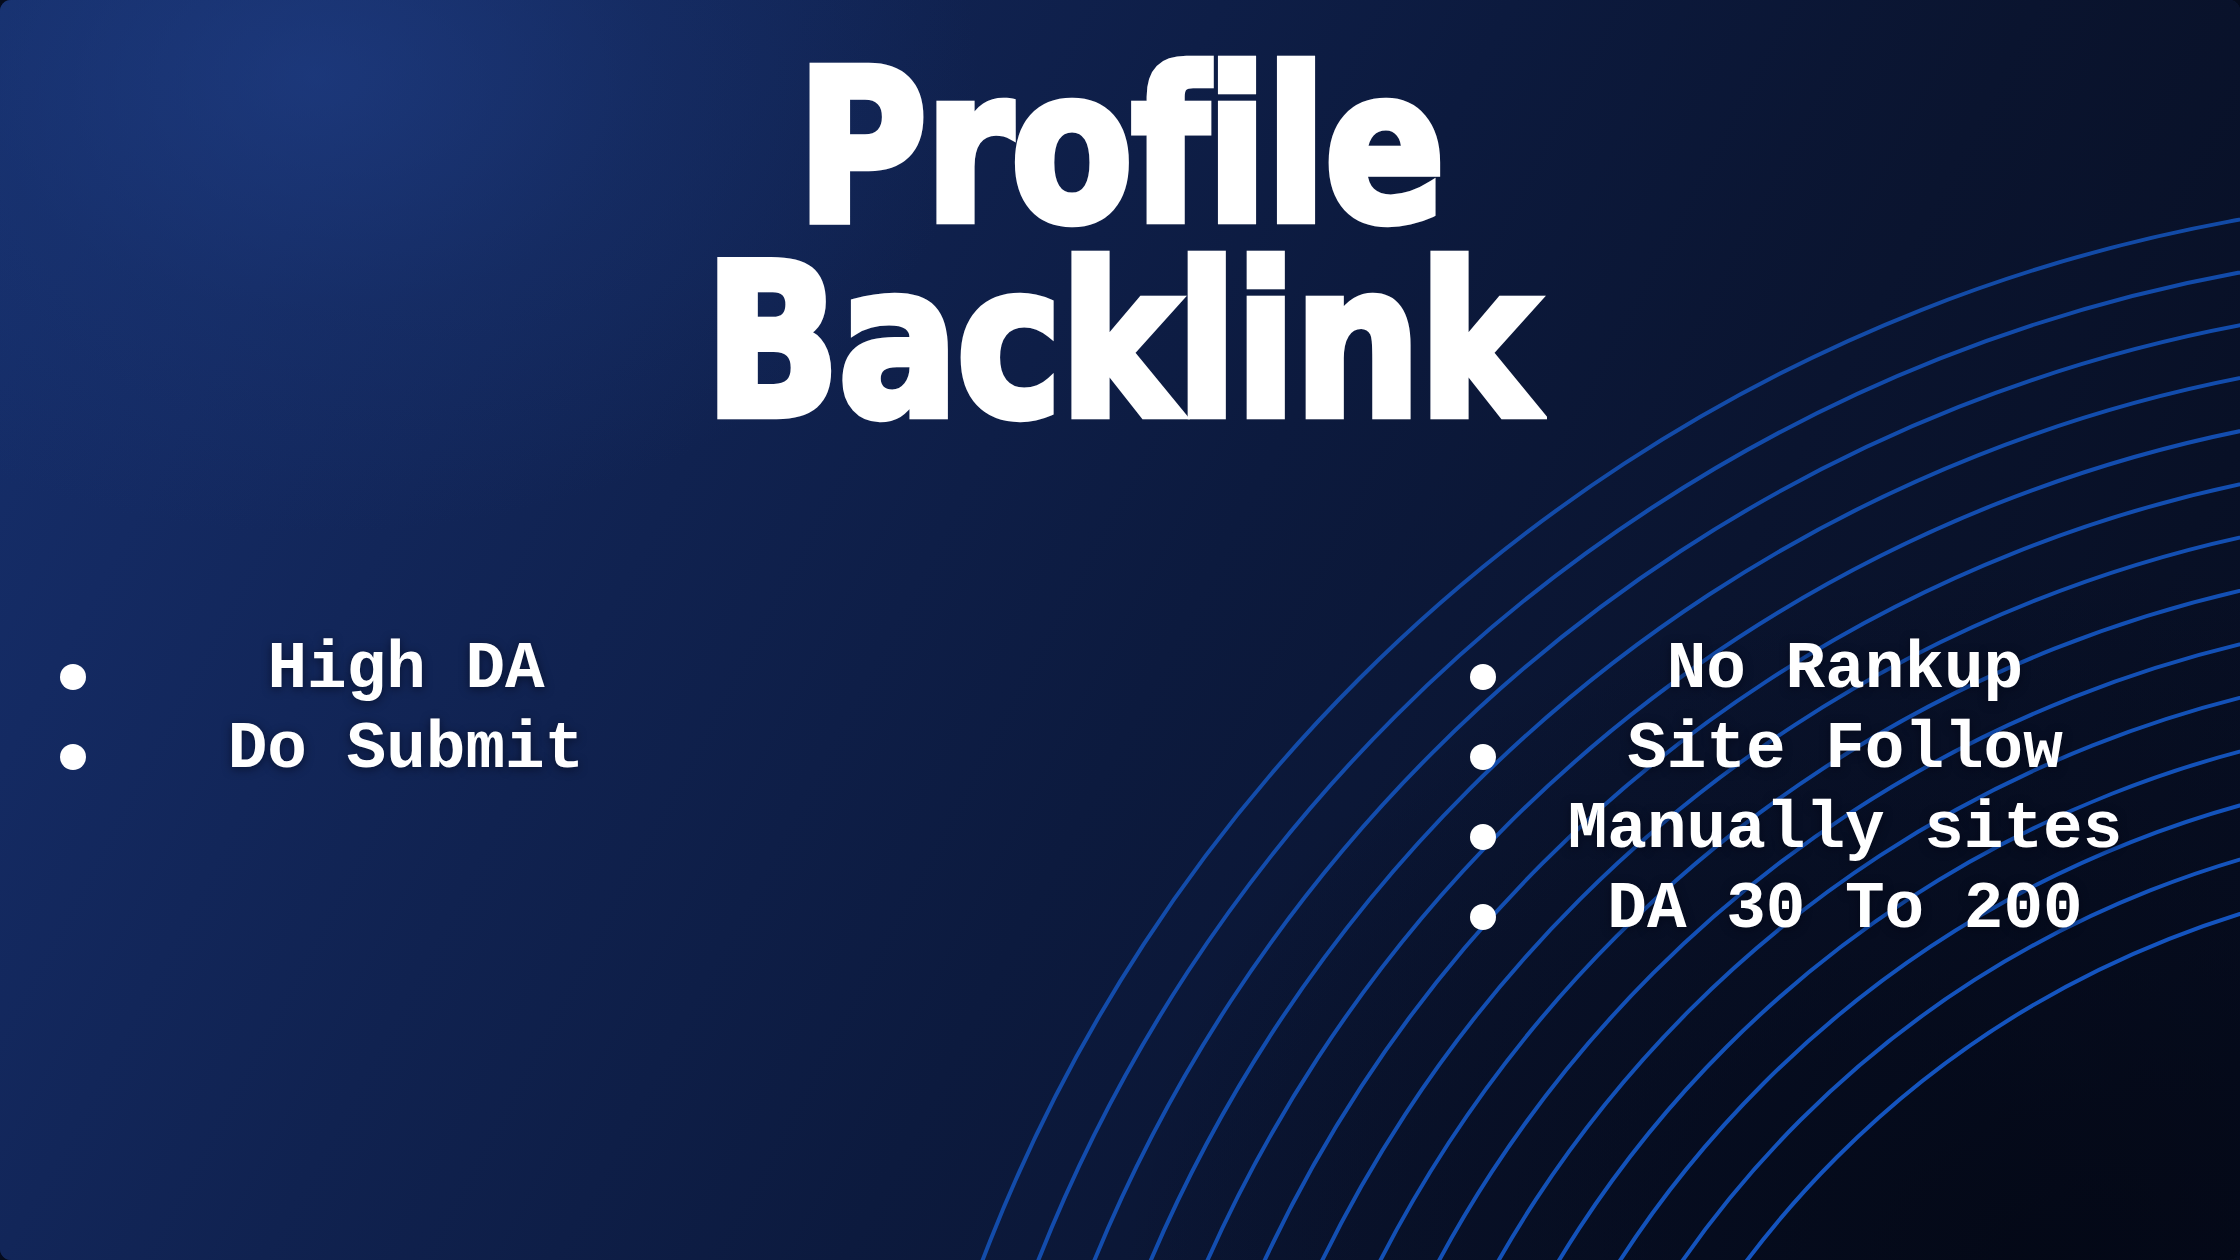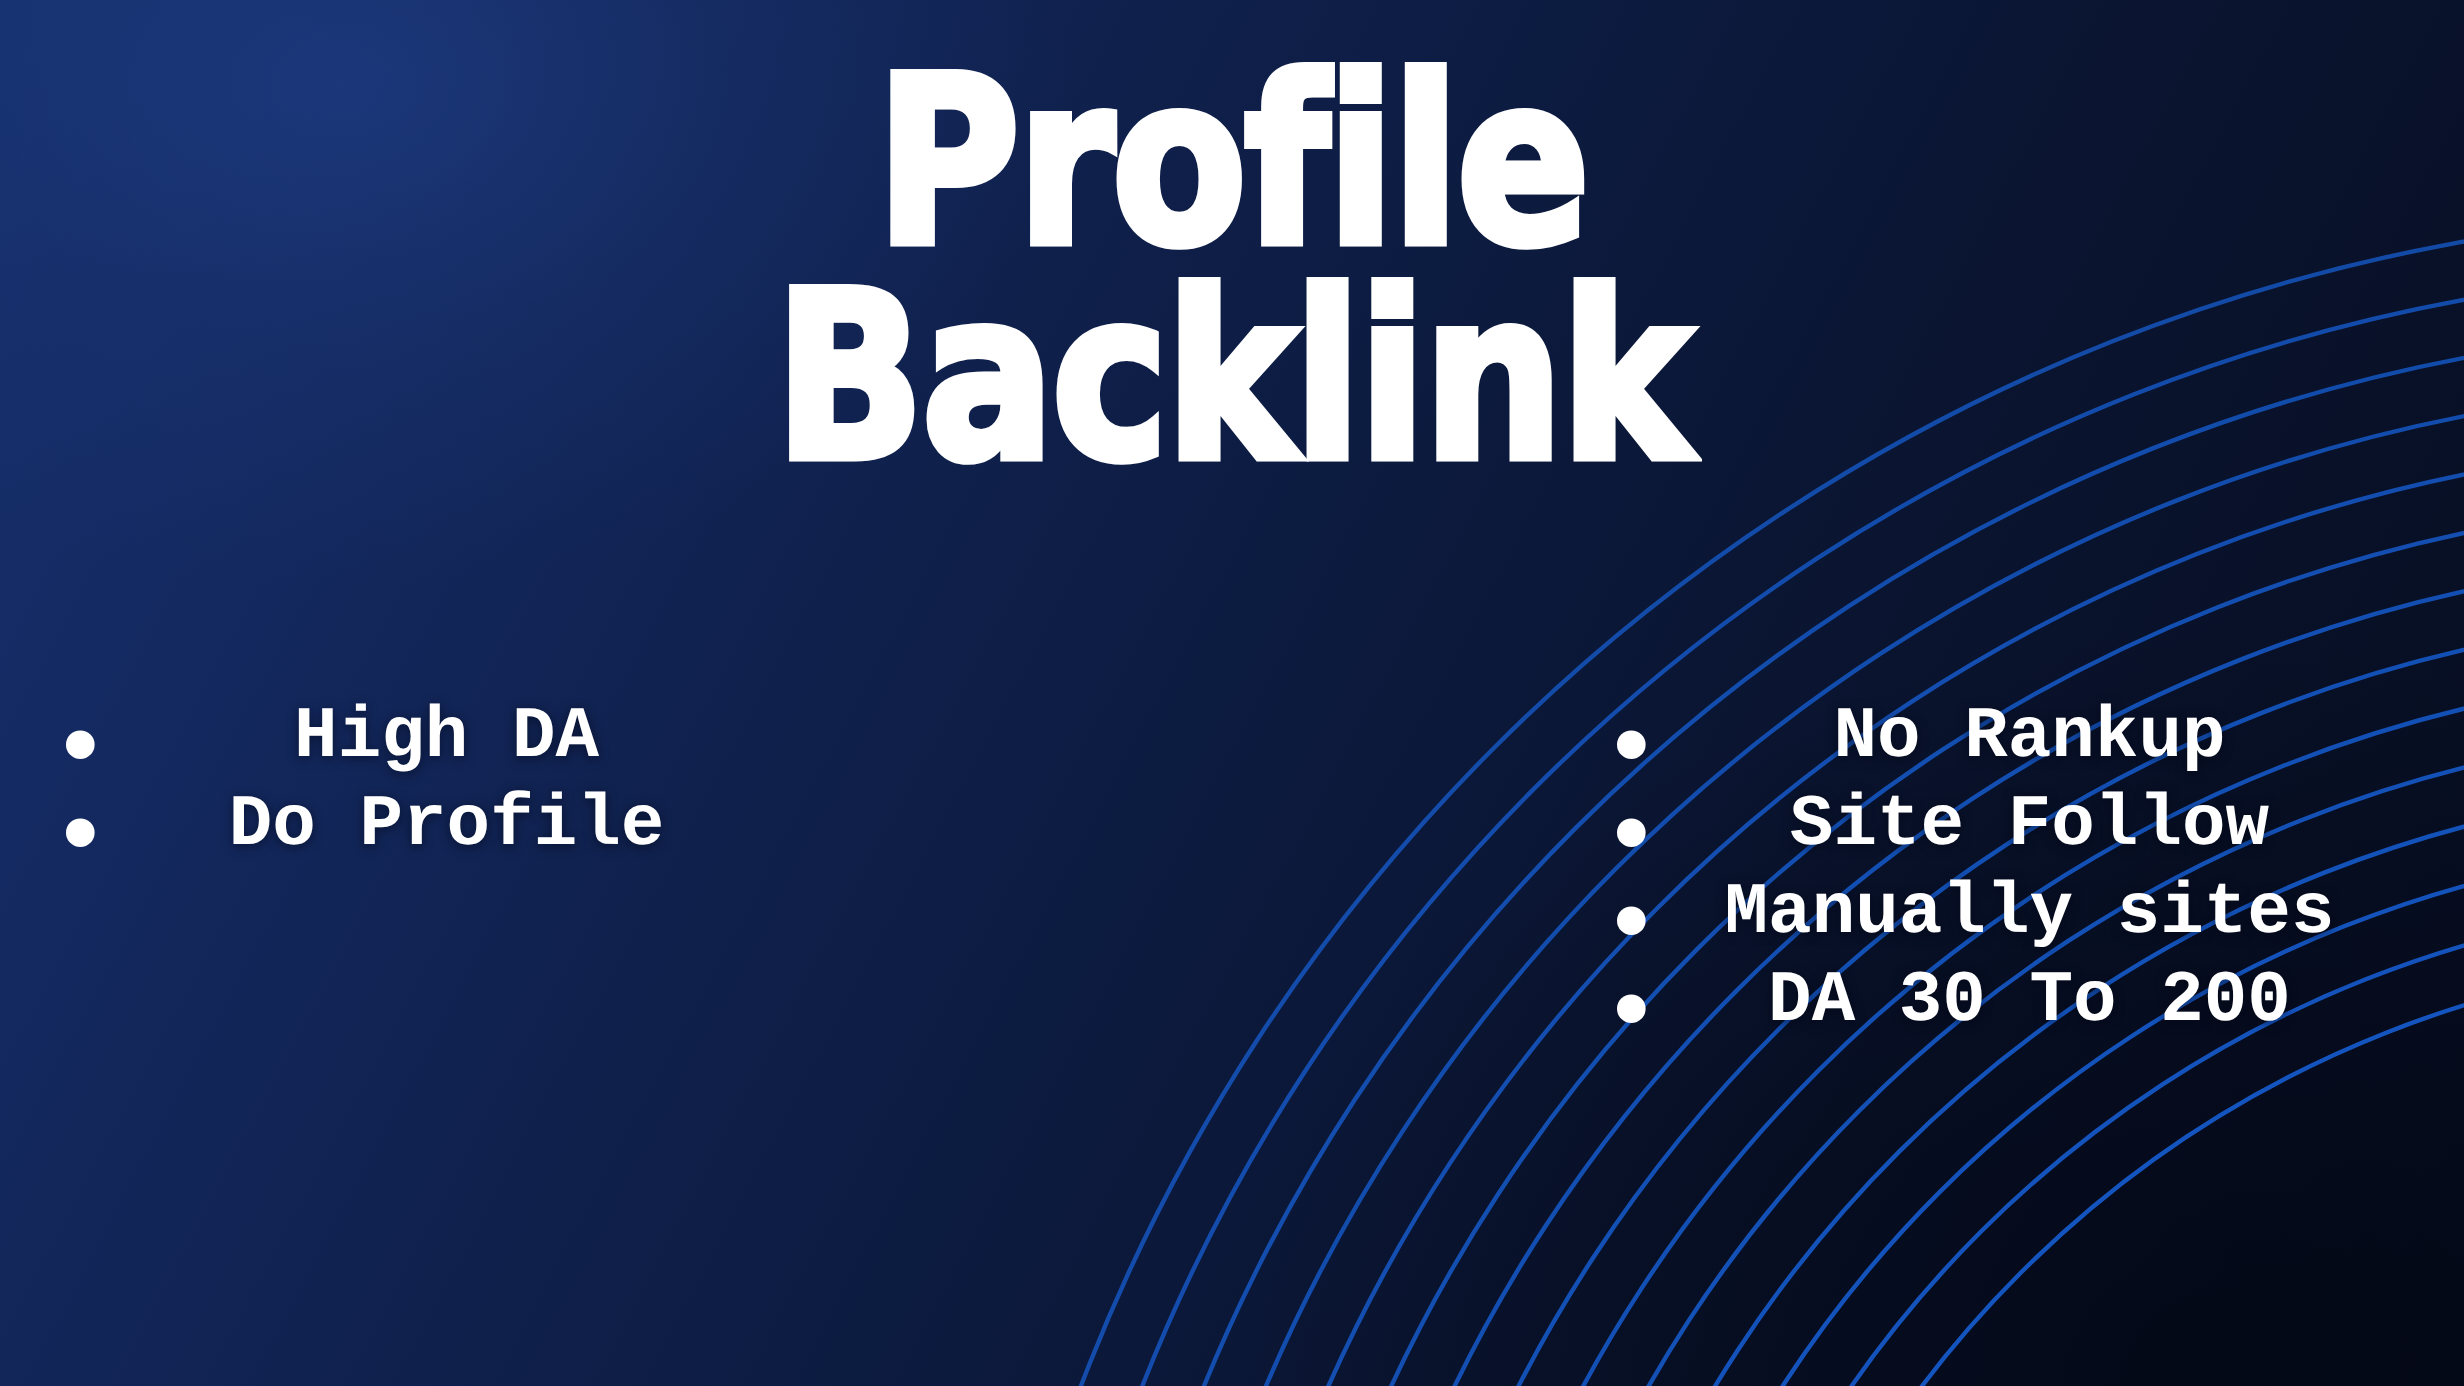--- a/index.html
+++ b/index.html
@@ -8,20 +8,21 @@
     padding: 0;
     background: #050b1c;
   }
   #canvas {
     position: relative;
     width: 2240px;
     height: 1260px;
     overflow: hidden;
     font-family: "Liberation Sans", sans-serif;
     background: #0c1b42;
+    border-radius: 11px;
   }
   
   .bg-base {
     position: absolute;
     inset: 0;
     background:
       linear-gradient(118deg,
         #16306e 0%,
         #142a62 14%,
         #102250 32%,
@@ -166,21 +167,21 @@
     <span class="title-line l2">Backlink</span>
   </div>
 
   <ul class="list left">
     <li class="list-item">
       <span class="bullet-dot"></span>
       <span class="item-text">High DA</span>
     </li>
     <li class="list-item">
       <span class="bullet-dot"></span>
-      <span class="item-text">Do Profile</span>
+      <span class="item-text">Do Submit</span>
     </li>
   </ul>
 
   <ul class="list right">
     <li class="list-item">
       <span class="bullet-dot"></span>
       <span class="item-text">No Rankup</span>
     </li>
     <li class="list-item">
       <span class="bullet-dot"></span>

